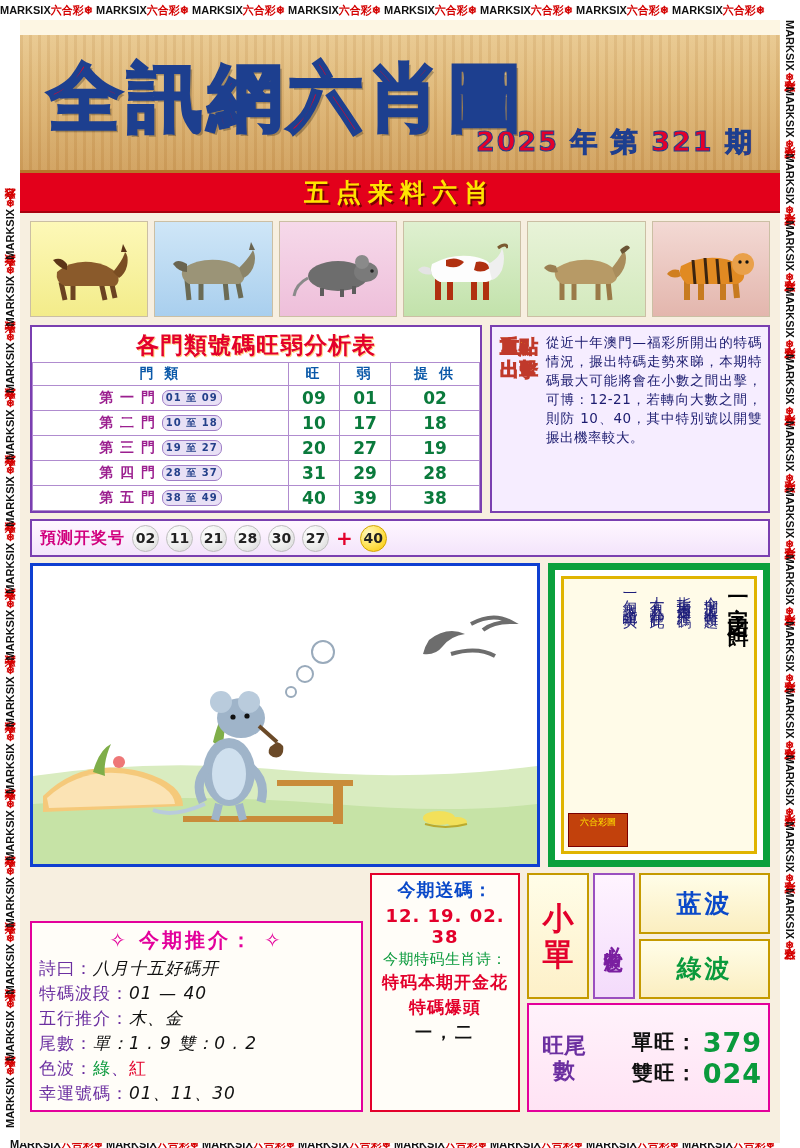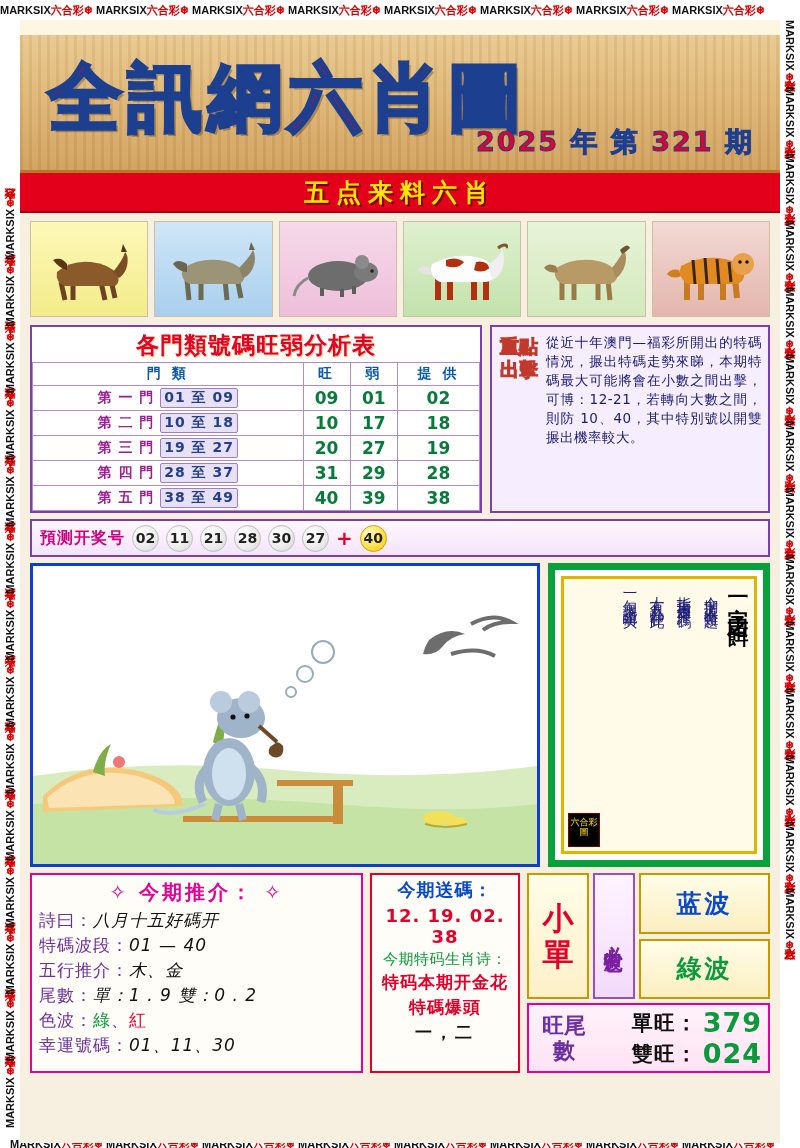--- a/index.html
+++ b/index.html
@@ -166,22 +166,22 @@
   }
   table.analysis td.num {
     color: #0a7a3c;
     font-size: 17px;
     font-weight: bold;
   }
   .rngpill {
     display: inline-block;
     background: #e8e0f5;
     border: 1px solid #9f7ec7;
-    border-radius: 2px;
-    font-size: 14px;
+    border-radius: 7px;
+    font-size: 10px;
     color: #24408a;
     padding: 0 3px;
     vertical-align: middle;
   }
   .note-box {
     flex: 1;
     border: 2px solid #7a3fb0;
     background: #f6edff;
     position: relative;
     padding: 6px 6px 6px 54px;
@@ -299,42 +299,43 @@
   }
   .poem-col.head {
     font-size: 21px;
     color: #000;
     letter-spacing: 6px;
     font-weight: bold;
   }
   .poem-stamp {
     position: absolute;
     left: 4px; bottom: 4px;
-    width: 32px; height: 34px;
-    background: #000000;
+    width: 60px; height: 34px;
+    background: #c2410c;
     border: 1px solid #7a0000;
     color: #ffe400;
     font-size: 9px;
     line-height: 10px;
     font-family: "DejaVu Sans", sans-serif;
     text-align: center;
     padding-top: 3px;
   }
 
   
   .bottom {
     display: flex;
     gap: 7px;
     padding: 6px 10px 8px;
   }
   .tuijie {
     width: 333px;
     border: 2px solid #e3009b;
     background: #fffdf8;
     padding: 4px 7px;
+    margin-top: 48px;
   }
   .tuijie-title {
     text-align: center;
     font-family: "DejaVu Sans", sans-serif;
     font-size: 20px;
     font-weight: bold;
     color: #e3009b;
     letter-spacing: 3px;
     margin-bottom: 2px;
   }

